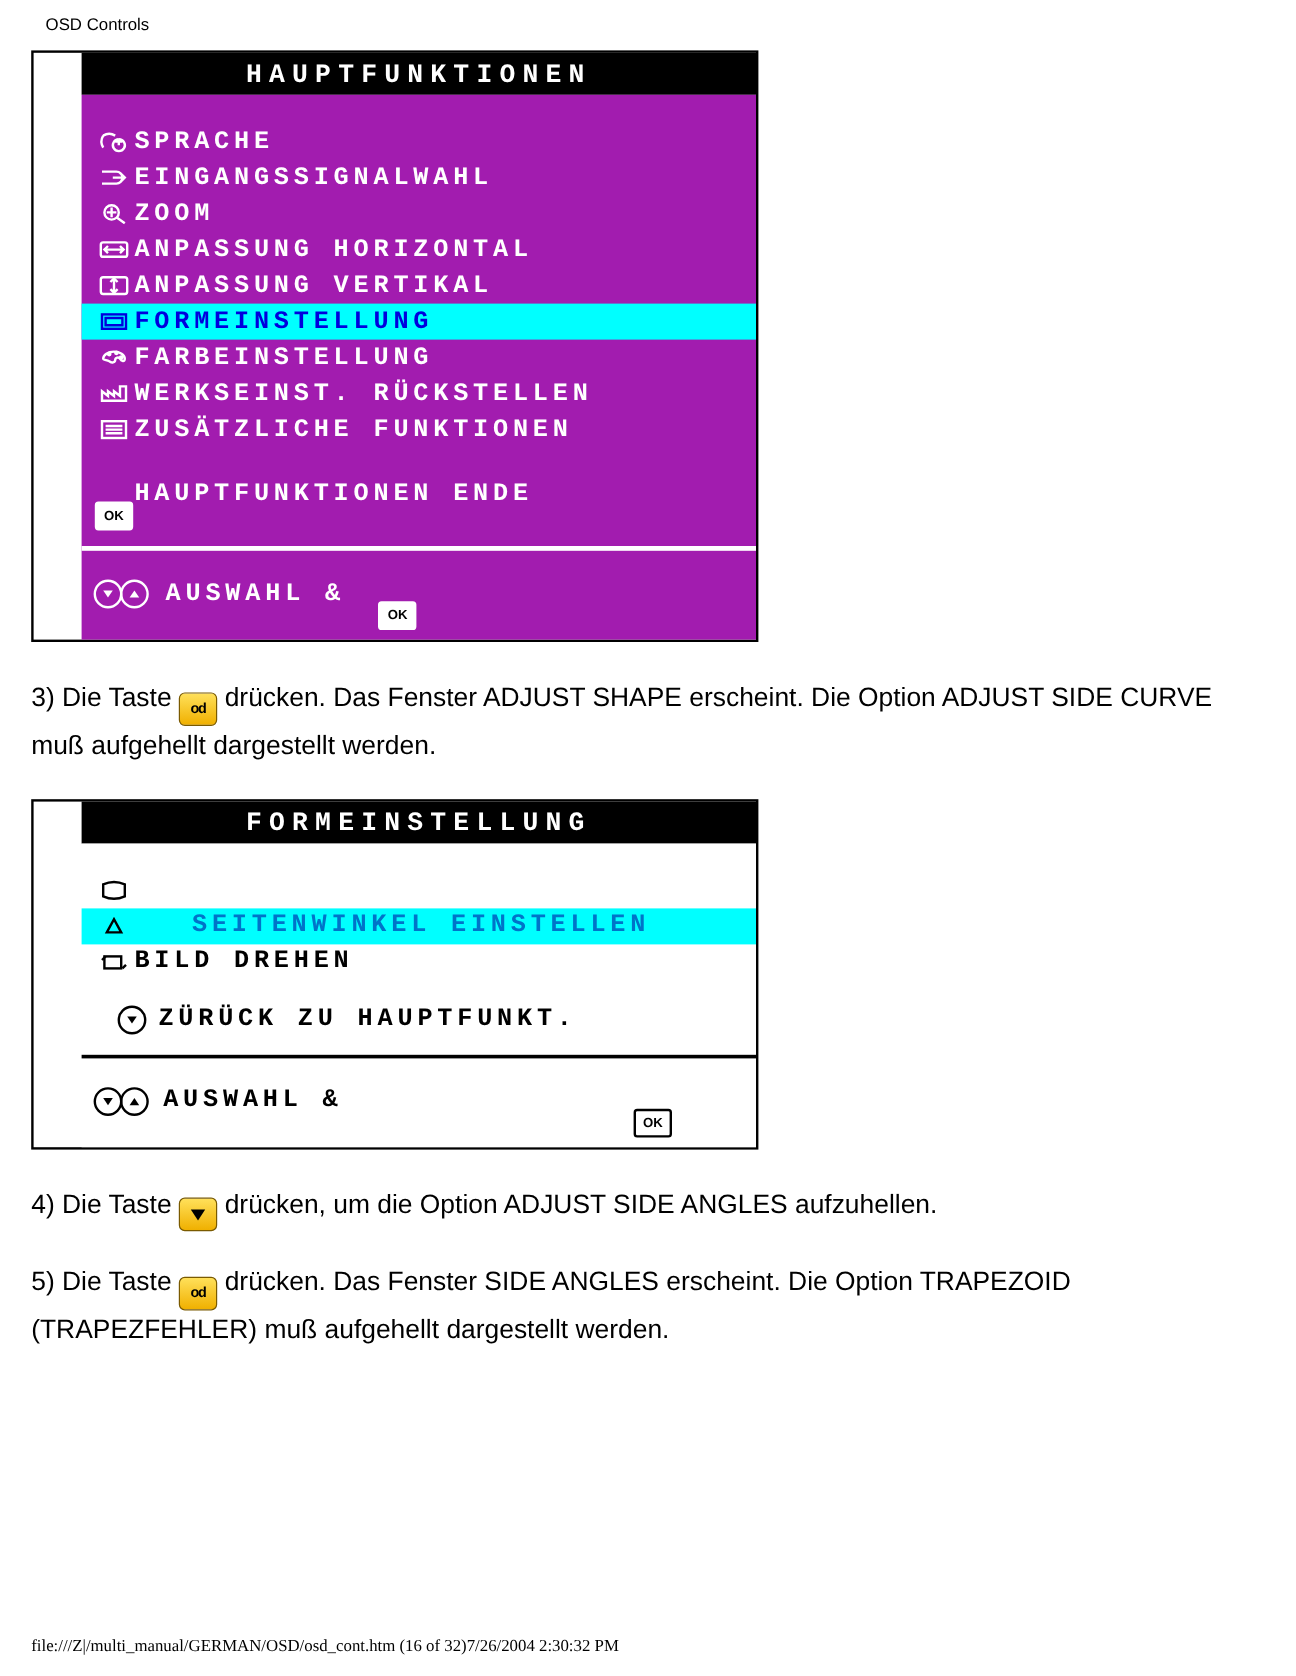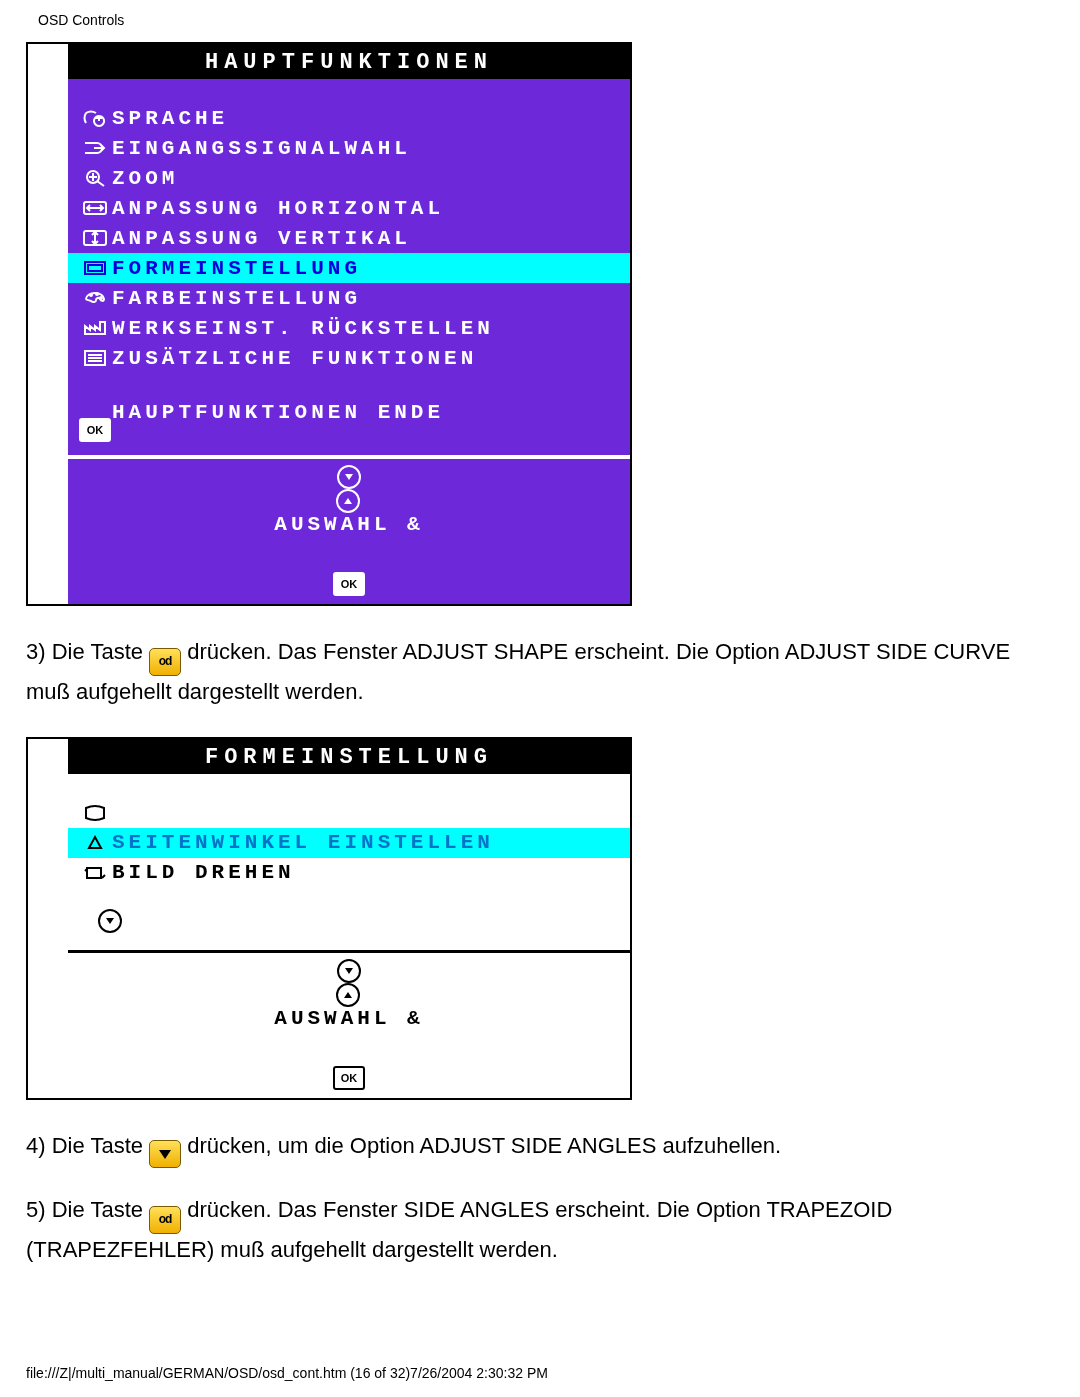--- a/index.html
+++ b/index.html
@@ -26,21 +26,21 @@
     background: #000;
     color: #fff;
     text-align: center;
     font-family: 'Courier New', monospace;
     font-weight: bold;
     letter-spacing: 6px;
     font-size: 22px;
     padding: 6px 0 4px 0;
   }
   .osd-body-blue {
-    background: #6d28d9;
+    background: #a21caf;
   }
   .osd-body-white {
     background: #fff;
   }
   .menu-row {
     display: flex;
     align-items: center;
     height: 30px;
     padding-left: 10px;
     font-family: 'Courier New', monospace;
@@ -49,38 +49,37 @@
     font-size: 21px;
   }
   .menu-row .icon {
     width: 34px;
     display: inline-flex;
     justify-content: center;
   }
   .osd-body-blue .menu-row { color: #fff; }
   .osd-body-white .menu-row { color: #000; }
   .hl-cyan-blue { background: #00ffff; color: #0000dd !important; }
-  .hl-cyan-black { background: #00ffff; color: #0074c8 !important; }
+  .hl-cyan-black { background: #00ffff; color: #0074c8 !important; gap: 48px; }
   .hl-cyan-black .icon svg { stroke: #000 !important; fill: none; }
   .spacer-row { height: 24px; }
   .sep-row {
     height: 4px;
     background: #fff;
     margin-top: 4px;
   }
   .sep-row-b { height: 3px; background: #000; }
   .footer-row {
     display: flex;
     align-items: center;
     font-family: 'Courier New', monospace;
     font-weight: bold;
     letter-spacing: 4px;
     font-size: 21px;
     padding: 6px 10px 8px 10px;
-    flex-direction: column;
   }
   .osd-body-blue .footer-row { color: #fff; }
   .osd-body-white .footer-row { color: #000; }
 
   .para {
     margin: 30px 0 0 26px;
     max-width: 1000px;
     font-size: 22px;
     line-height: 31px;
   }
@@ -123,20 +122,21 @@
   }
   .ok-badge.white { background: #fff; color: #000; border: 2px solid #fff; }
   .ok-badge.black { background: #fff; color: #000; border: 2px solid #000; }
 
   .page-footer {
     position: absolute;
     bottom: 16px;
     left: 26px;
     font-size: 14px;
     color: #000;
+    font-family: Liberation Serif, serif;
   }
 
   
   .icon svg { width: 26px; height: 18px; }
   .osd-body-blue .icon svg { stroke: #fff; fill: none; stroke-width: 2; }
   .osd-body-white .icon svg { stroke: #000; fill: none; stroke-width: 2; }
 
   .circ-btn {
     display:inline-flex;align-items:center;justify-content:center;
     width:20px;height:20px;border-radius:50%;
@@ -292,20 +292,21 @@
         </span>
       <span>BILD DREHEN</span>
     </div>
 
     <div style="height:18px"></div>
     <div class="menu-row">
       <span class="icon" style="width:44px;justify-content:flex-end">
           <span class="circ-btn dn"></span>
         </span>
       <span style="width:10px"></span>
+      <span>ZÜRÜCK ZU HAUPTFUNKT.</span>
     </div>
     <div style="height:14px"></div>
     <div class="sep-row-b"></div>
 
     <div class="footer-row">
       <span class="circ-btn dn"></span>
       <span class="circ-btn up" style="margin-left:-2px"></span>
       <span style="width:12px"></span>
       <span>AUSWAHL &amp;</span>
       <span style="flex:1"></span>

